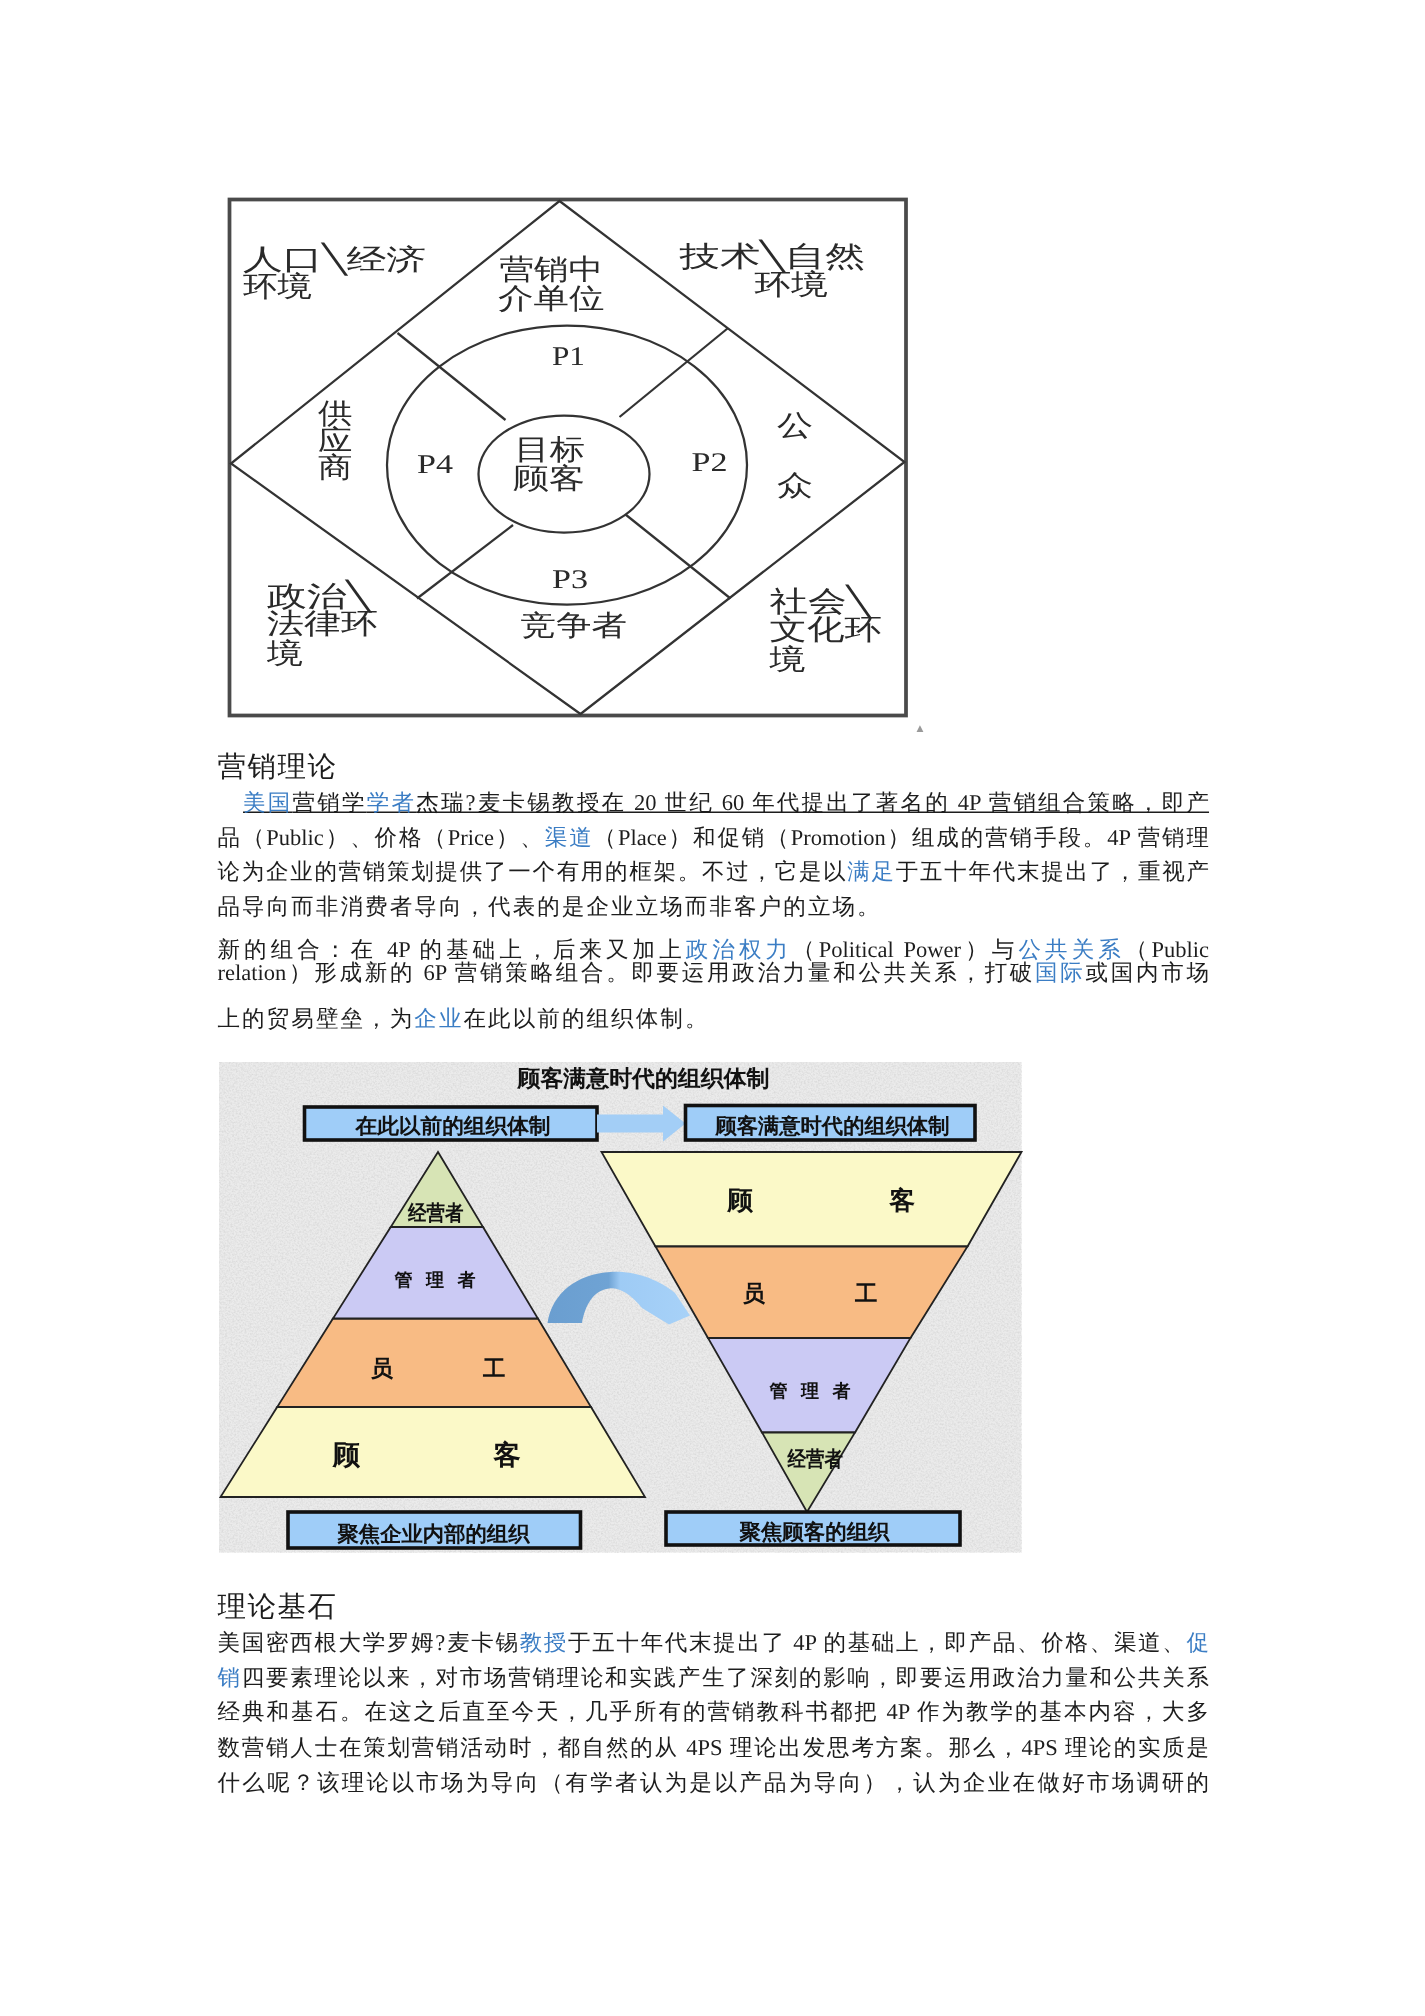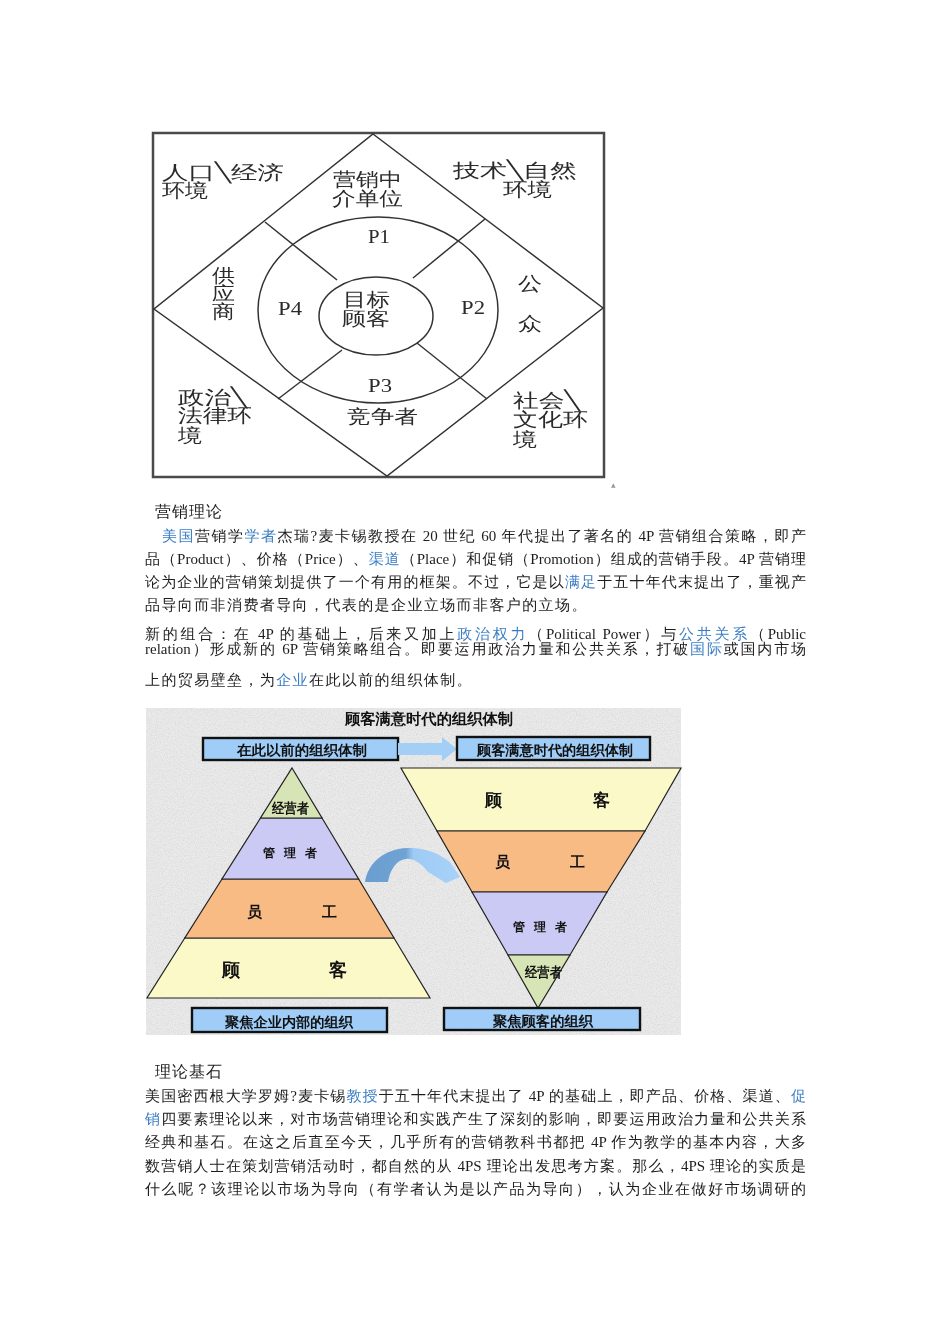--- a/index.html
+++ b/index.html
@@ -9,25 +9,25 @@
     color: #1d1d1d;
   }
   svg { position: absolute; left: 0; overflow: visible; }
   svg text { font-family: "DejaVu Sans", "Liberation Sans", sans-serif; }
   svg text.serif { font-family: "Liberation Serif", "DejaVu Serif", serif; }
   .line {
     position: absolute; left: 145px; width: 661px; height: 23px;
     line-height: 23px; font-size: 15px;
     text-align: justify; text-align-last: justify;
   }
-  .line.indent { left: 162px; width: 644px; }
+  .line.indent { left: 162px; width: 644px; text-decoration: underline; }
   .line.last { text-align: left; text-align-last: left; letter-spacing: 1.4px; }
   .heading {
-    position: absolute; left: 155px; height: 23px; line-height: 23px;
-    font-size: 16px; letter-spacing: 1px; white-space: nowrap; text-align: center;
+    position: absolute; left: 145px; height: 23px; line-height: 23px;
+    font-size: 19px; letter-spacing: 1px; white-space: nowrap; text-align: center;
   }
   .link { color: #3b7dc4; cursor: pointer; }
 </style>
 </head>
 <body>
 
 <svg style="top:0" width="950" height="500" viewBox="0 0 950 500">
   <rect x="153" y="133" width="451" height="344" fill="#ffffff" stroke="#4a4a4a" stroke-width="2.5"></rect>
   <polygon points="373,134 603,308 387,476 154,309" fill="none" stroke="#333" stroke-width="1.5"></polygon>
   <ellipse cx="378" cy="310" rx="120" ry="93" fill="none" stroke="#333" stroke-width="1.5"></ellipse>
@@ -75,21 +75,21 @@
     <text class="serif" x="278" y="315" textLength="24" lengthAdjust="spacingAndGlyphs">P4</text>
   </g>
 
   <text x="611" y="487" font-size="6" fill="#9a9a9a">▲</text>
 </svg>
 
 <div class="heading" style="top:500px">营销理论</div>
 
 <div class="line indent" style="top:525px"><span class="link">美国</span><span>营销学</span><span class="link">学者</span><span>杰瑞?麦卡锡教授在 20 世纪 60 年代提出了著名的 4P 营销组合策略，即产</span></div>
 
-<div class="line" style="top:548px"><span>品（Product）、价格（Price）、</span><span class="link">渠道</span><span>（Place）和促销（Promotion）组成的营销手段。4P 营销理</span></div>
+<div class="line" style="top:548px"><span>品（Public）、价格（Price）、</span><span class="link">渠道</span><span>（Place）和促销（Promotion）组成的营销手段。4P 营销理</span></div>
 
 <div class="line" style="top:571px"><span>论为企业的营销策划提供了一个有用的框架。不过，它是以</span><span class="link">满足</span><span>于五十年代末提出了，重视产</span></div>
 
 <div class="line last" style="top:594px"><span>品导向而非消费者导向，代表的是企业立场而非客户的立场。</span></div>
 
 <div class="line" style="top:623px"><span>新的组合：在 4P 的基础上，后来又加上</span><span class="link">政治权力</span><span>（Political Power）与</span><span class="link">公共关系</span><span>（Public</span></div>
 
 <div class="line" style="top:638px"><span>relation）形成新的 6P 营销策略组合。即要运用政治力量和公共关系，打破</span><span class="link">国际</span><span>或国内市场</span></div>
 
 <div class="line last" style="top:669px"><span>上的贸易壁垒，为</span><span class="link">企业</span><span>在此以前的组织体制。</span></div>

